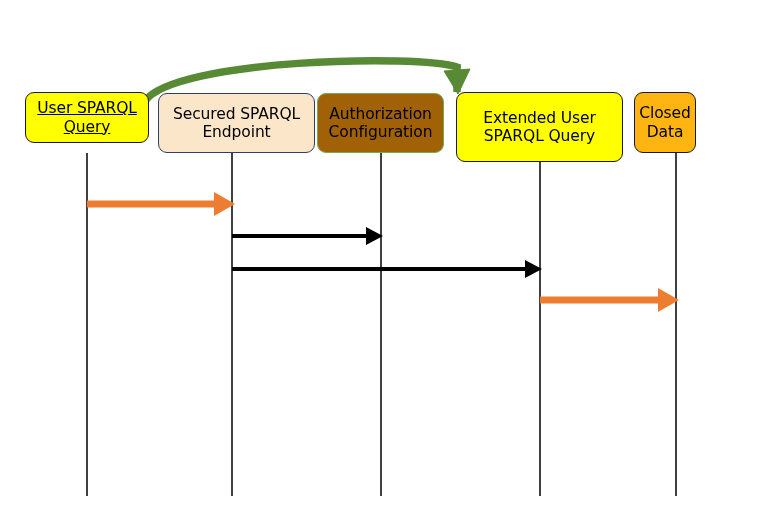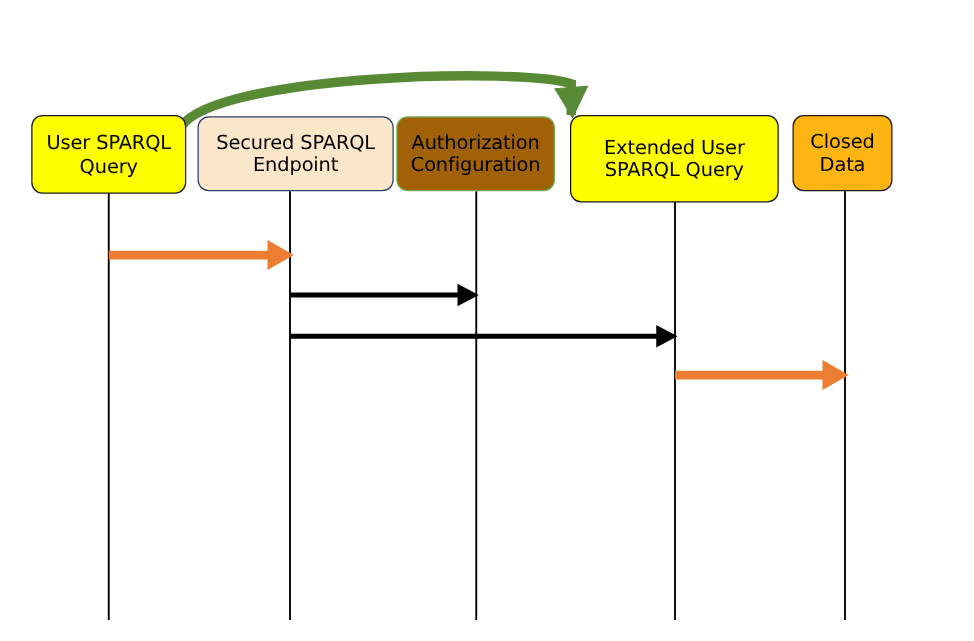--- a/index.html
+++ b/index.html
@@ -31,41 +31,42 @@
     justify-content: center;
     text-align: center;
     line-height: 1.18;
     color: #000000;
     font-size: 15.5px;
     letter-spacing: -0.1px;
     padding: 2px 4px;
     white-space: pre-line;
   }
   .node-user-sparql-query {
-    left: 25px; top: 92px; width: 124px; height: 63px;
+    left: 25px; top: 92px; width: 124px; height: 51px;
     background: #FFFF00;
     border: 1.6px solid #1a1a1a;
+    text-decoration: underline;
   }
   .node-secured-sparql-endpoint {
     left: 158px; top: 93px; width: 157px; height: 60px;
     background: #FCE6CA;
     border: 1.3px solid #29406B;
   }
   .node-authorization-configuration {
     left: 317px; top: 93px; width: 127px; height: 60px;
     background: #a16207;
     border: 1.3px solid #6FAE56;
   }
   .node-extended-user-sparql-query {
     left: 456px; top: 92px; width: 167px; height: 70px;
     background: #FFFF00;
     border: 1.6px solid #1a1a1a;
   }
   .node-closed-data {
-    left: 634px; top: 92px; width: 80px; height: 61px;
+    left: 634px; top: 92px; width: 62px; height: 61px;
     background: #FFB511;
     border: 1.6px solid #1a1a1a;
   }
 </style>
 </head>
 <body>
 
 <svg id="diagram-canvas" viewBox="0 0 779 513" xmlns="http://www.w3.org/2000/svg">
 
   <g>

